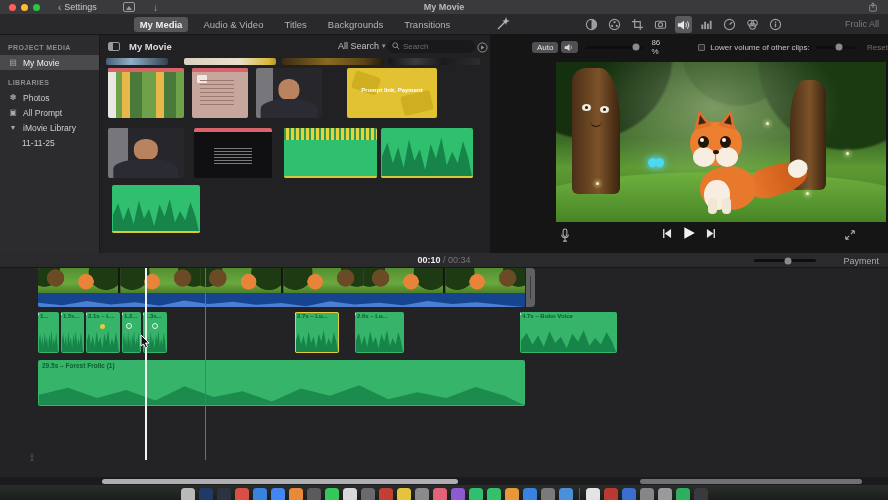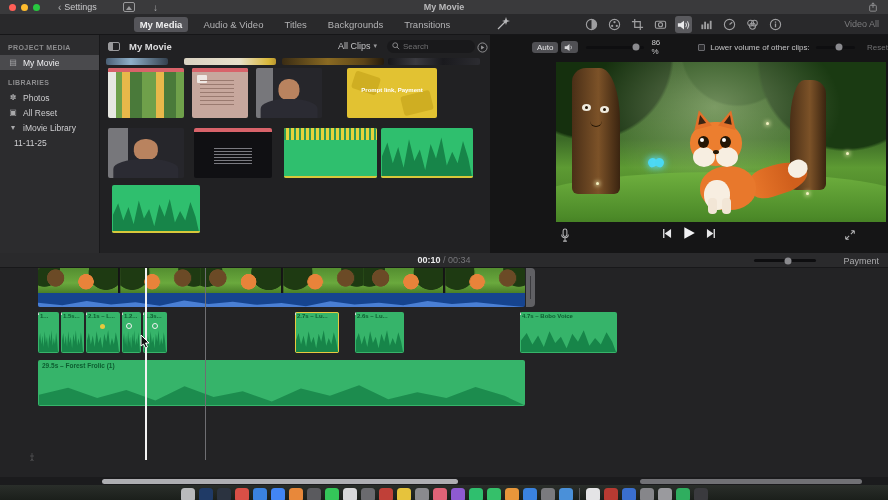--- a/index.html
+++ b/index.html
@@ -31,21 +31,21 @@
   .ticon { width:17px; height:17px; display:flex; align-items:center; justify-content:center; border-radius:3px; }
   .ticon.active { background:#5a5a5e; }
   .reset-all { position:absolute; right:9px; top:5px; font-size:9px; color:#7c7c7e; }
 
   
   .sidebar { position:absolute; left:0; top:35px; width:100px; height:218px; background:#2c2c2e; border-right:1px solid #19191b; }
   .sb-header { font-size:7px; font-weight:bold; letter-spacing:.4px; color:#8d8d8f; padding:9px 0 4px 8px; }
   .sb-row { display:flex; align-items:center; gap:5px; height:15px; padding-left:8px; font-size:8.5px; color:#cfcfd1; }
   .sb-row.selected { background:#4a4a4d; color:#f0f0f2; }
   .sb-row .glyph { width:10px; text-align:center; font-size:8px; color:#a9a9ab; }
-  .sb-indent { padding-left:14px; }
+  .sb-indent { padding-left:22px; }
 
   
   .browser { position:absolute; left:100px; top:35px; width:390px; height:218px; background:#212123; }
   .br-header { position:relative; height:22px; display:flex; align-items:center; }
   .br-toggle { margin-left:8px; width:12px; height:9px; border:1px solid #9a9a9c; border-radius:2px; position:relative; }
   .br-toggle::after{content:"";position:absolute;left:0;top:0;bottom:0;width:4px;background:#9a9a9c;}
   .br-title { margin-left:9px; font-size:9.5px; font-weight:bold; color:#dcdcde; }
   .br-filter { position:absolute; left:238px; font-size:9px; color:#c3c3c5; display:flex; gap:3px; align-items:center; }
   .br-filter .car { font-size:7px; color:#9a9a9c; }
   .br-search { position:absolute; left:287px; width:88px; height:13px; background:#19191b; border-radius:7px; display:flex; align-items:center; padding:0 5px; gap:3px; }
@@ -286,53 +286,53 @@
             <circle cx="7" cy="8.8" r="3.2" fill="none" stroke="#9e9ea0" stroke-width="1.1"></circle>
           </svg>
       </div>
       <div class="ticon">
         <svg width="13" height="13" viewBox="0 0 14 14">
             <circle cx="7" cy="7" r="5.5" fill="none" stroke="#9e9ea0" stroke-width="1.2"></circle>
             <path d="M7 6v4M7 3.8v1.2" stroke="#9e9ea0" stroke-width="1.4"></path>
           </svg>
       </div>
     </div>
-    <div class="reset-all">Video All</div>
+    <div class="reset-all">Frolic All</div>
   </div>
 
   <div class="sidebar">
     <div class="sb-header">PROJECT MEDIA</div>
     <div class="sb-row selected">
       <span class="glyph">▤</span>
       <span>My Movie</span>
     </div>
     <div class="sb-header">LIBRARIES</div>
     <div class="sb-row">
       <span class="glyph">✽</span>
       <span>Photos</span>
     </div>
     <div class="sb-row">
       <span class="glyph">▣</span>
-      <span>All Reset</span>
+      <span>All Prompt</span>
     </div>
     <div class="sb-row">
       <span class="glyph">▾</span>
       <span>iMovie Library</span>
     </div>
     <div class="sb-row sb-indent">
       <span>11-11-25</span>
     </div>
   </div>
 
   <div class="browser">
     <div class="br-header">
       <div class="br-toggle"></div>
       <div class="br-title">My Movie</div>
       <div class="br-filter">
-        <span>All Clips</span>
+        <span>All Search</span>
         <span class="car">▾</span>
       </div>
       <div class="br-search">
         <svg width="8" height="8" viewBox="0 0 10 10">
             <circle cx="4" cy="4" r="3" fill="none" stroke="#8a8a8c" stroke-width="1.2"></circle>
             <path d="M6.2 6.2L9 9" stroke="#8a8a8c" stroke-width="1.2"></path>
           </svg>
         <input type="text" placeholder="Search" style="">
       </div>
       <div class="br-loop">

